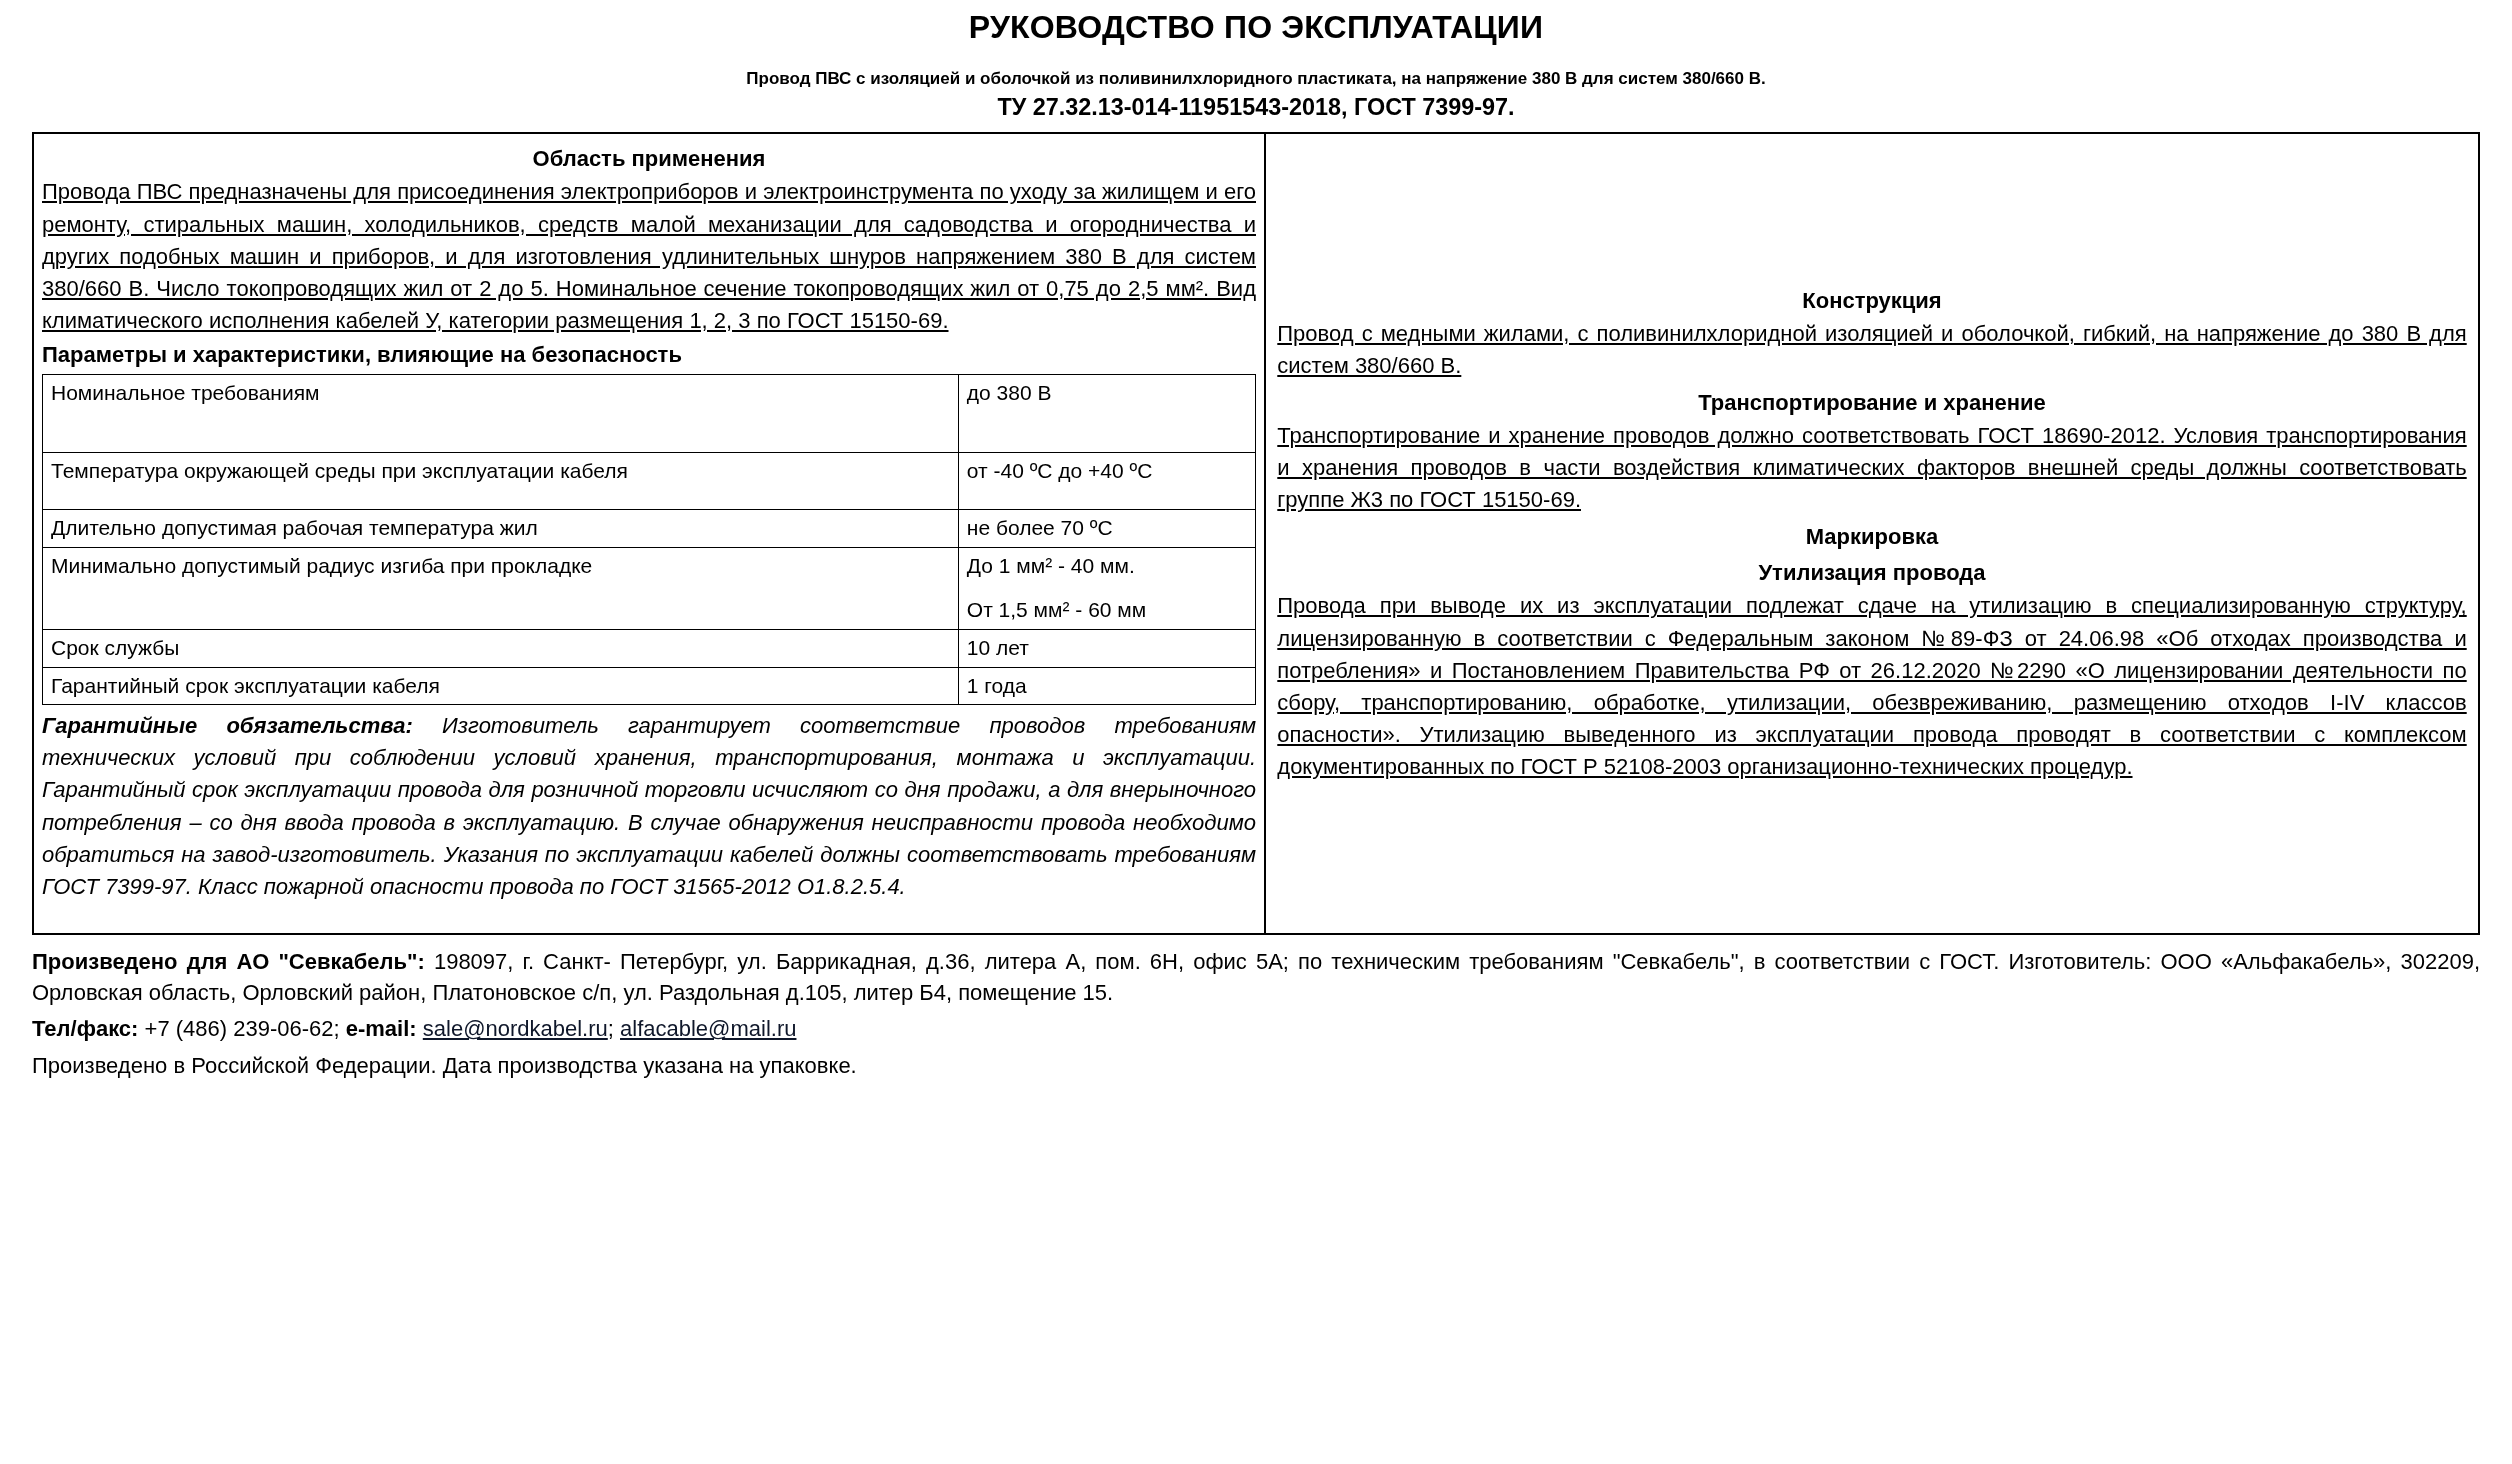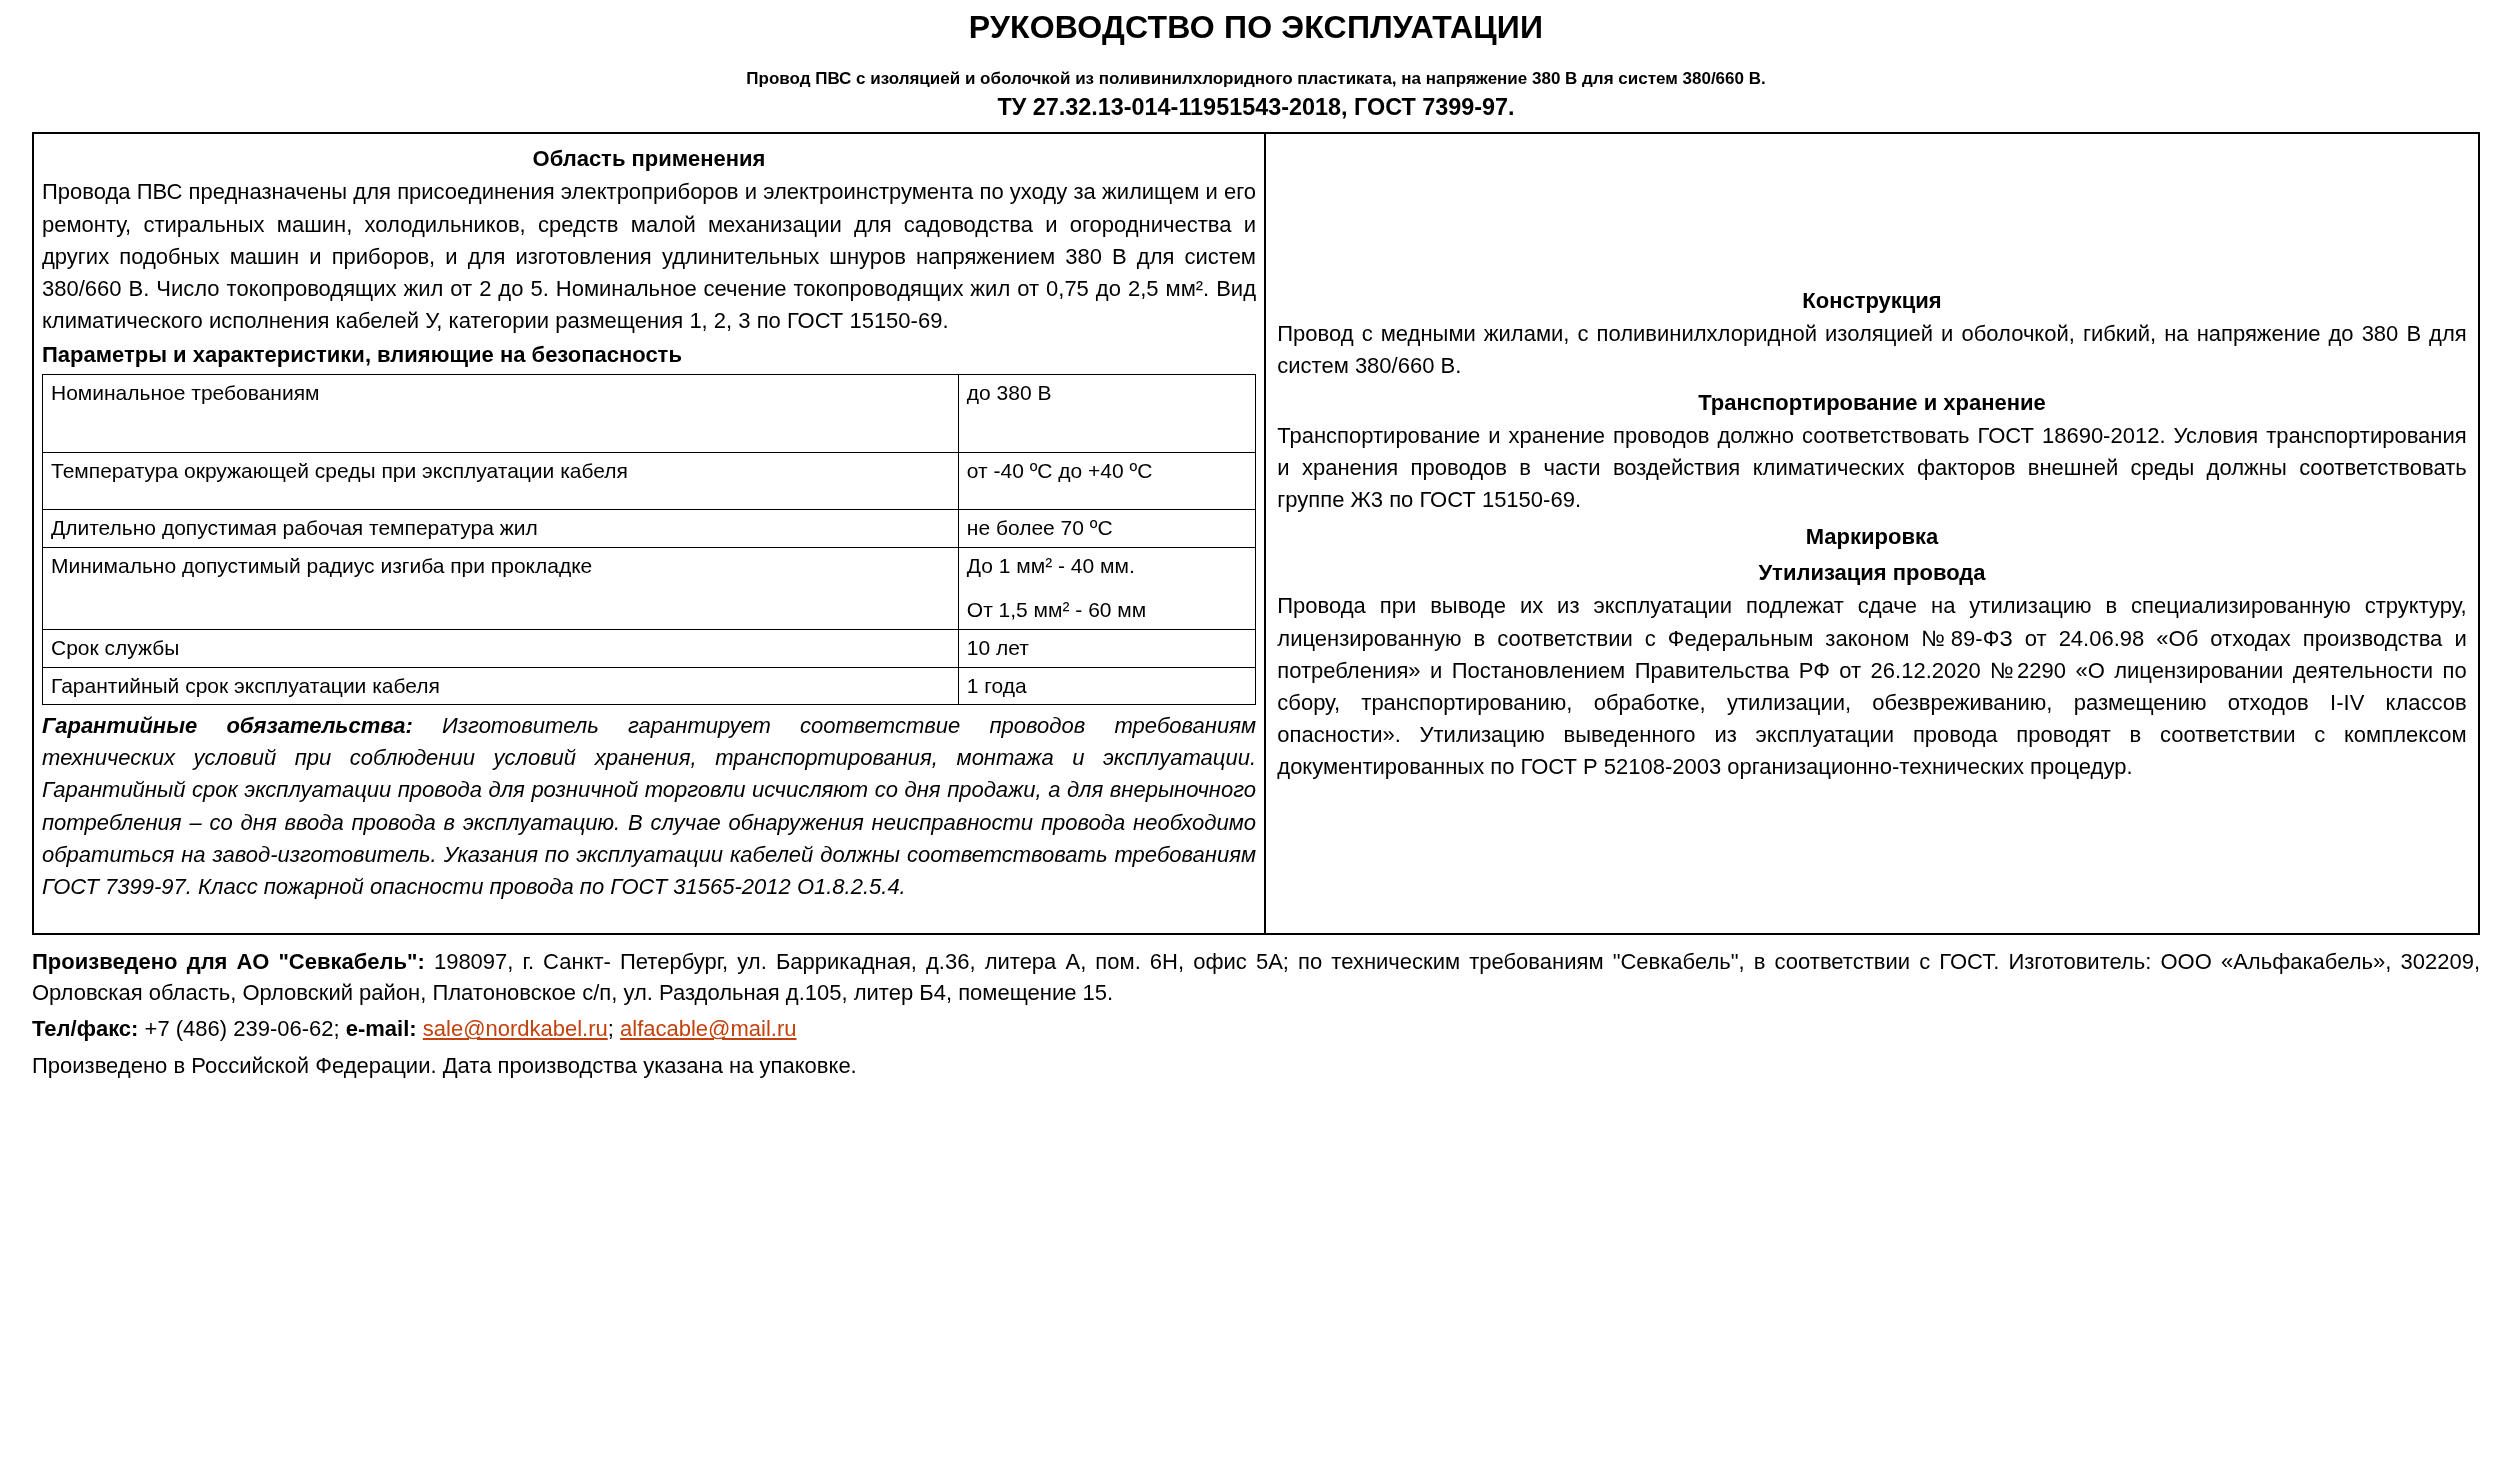--- a/index.html
+++ b/index.html
@@ -74,20 +74,21 @@
     font-size: 22px;
     line-height: 1.5;
     margin: 3.2px 0 1.6px 0;
   }
   .body-text {
     font-size: 22px;
     line-height: 1.46;
     text-align: justify;
     text-justify: inter-word;
     margin: 0;
+    text-decoration: underline;
   }
 
   .sub-heading-left {
     font-weight: bold;
     font-size: 22px;
     line-height: 1.4;
     margin: 3.2px 0 3.2px 0;
     text-align: left;
   }
 
@@ -131,21 +132,21 @@
     font-size: 22px;
     line-height: 1.42;
     text-align: justify;
     text-justify: inter-word;
     margin: 0 0 4.8px 0;
   }
   .footer-line.last { text-align: left; }
   .footer-line b { font-weight: bold; }
   .link {
     text-decoration: underline;
-    color: #c2410c;
+    color: #0f172a;
   }
 </style>
 </head>
 <body>
 
 <div class="page">
 
   <div class="doc-header">
     <div class="doc-title">РУКОВОДСТВО ПО ЭКСПЛУАТАЦИИ</div>
     <div class="doc-subtitle">Провод ПВС с изоляцией и оболочкой из поливинилхлоридного пластиката, на напряжение 380 В для систем 380/660 В.</div>

